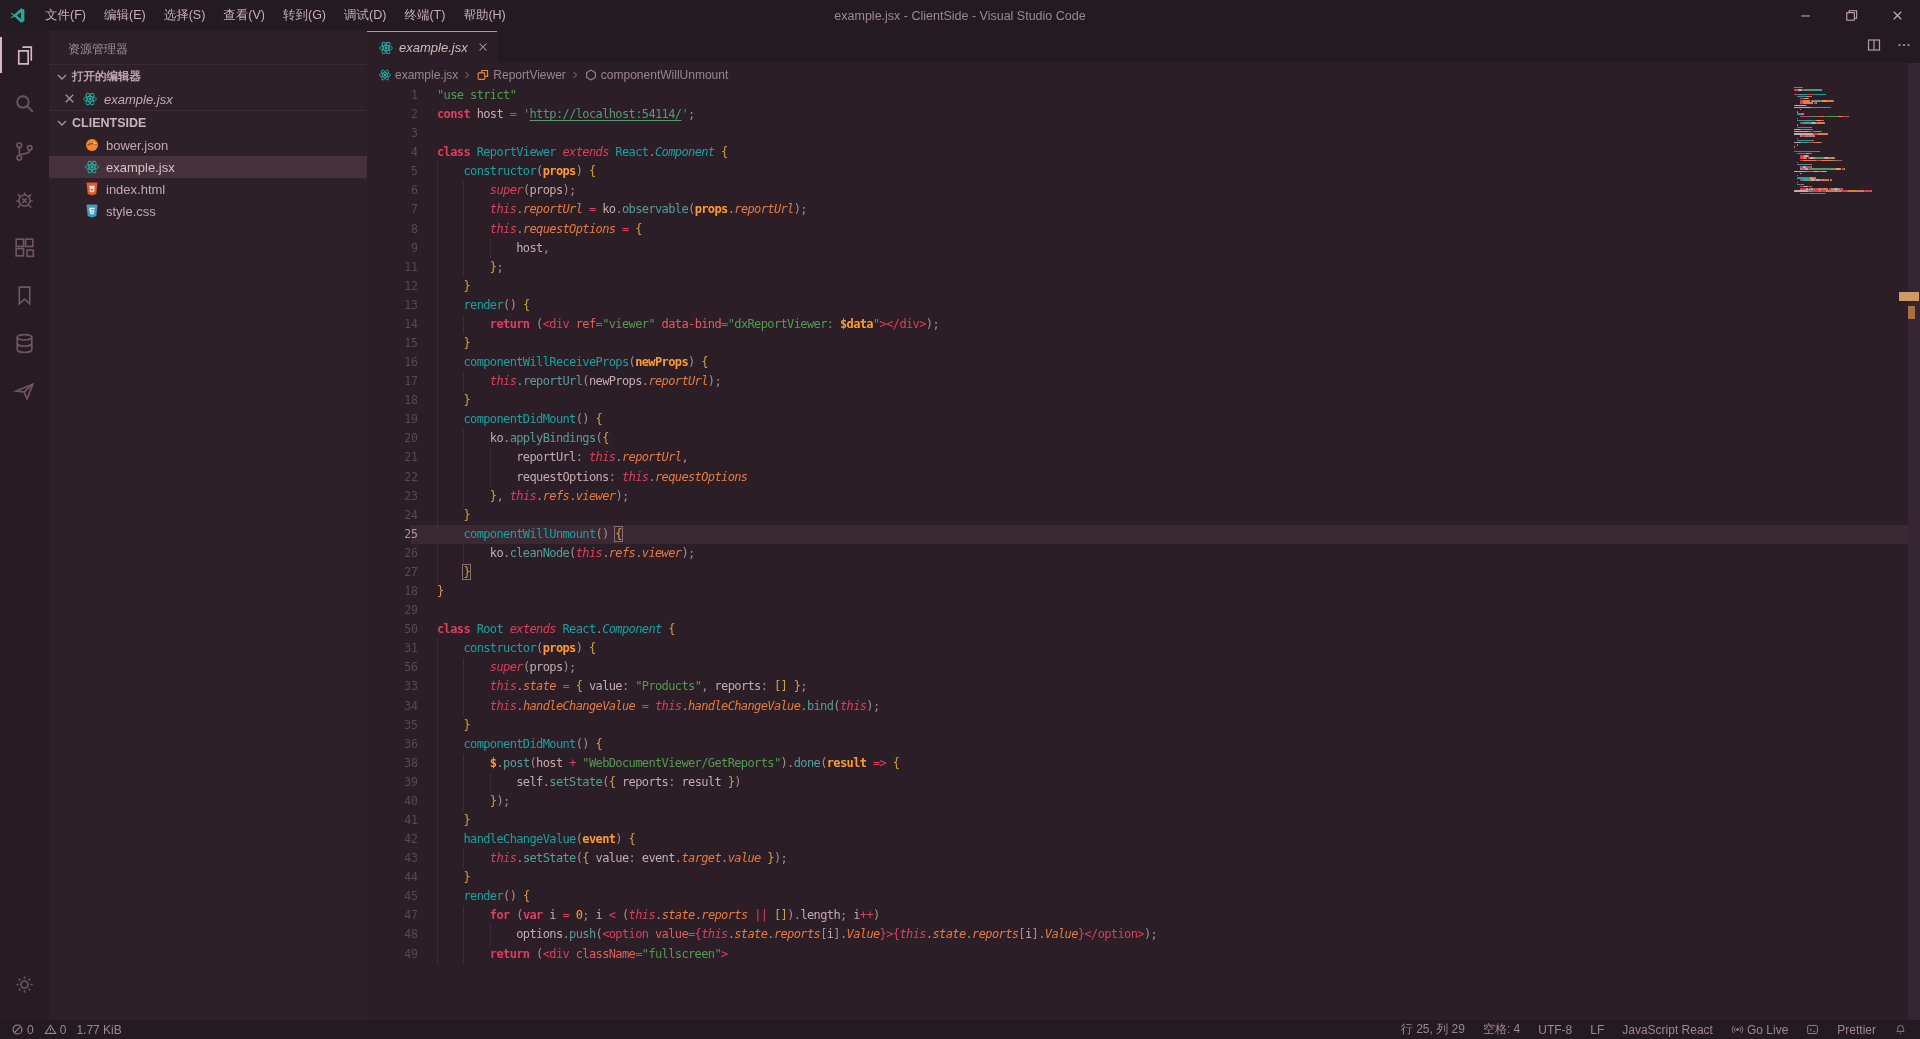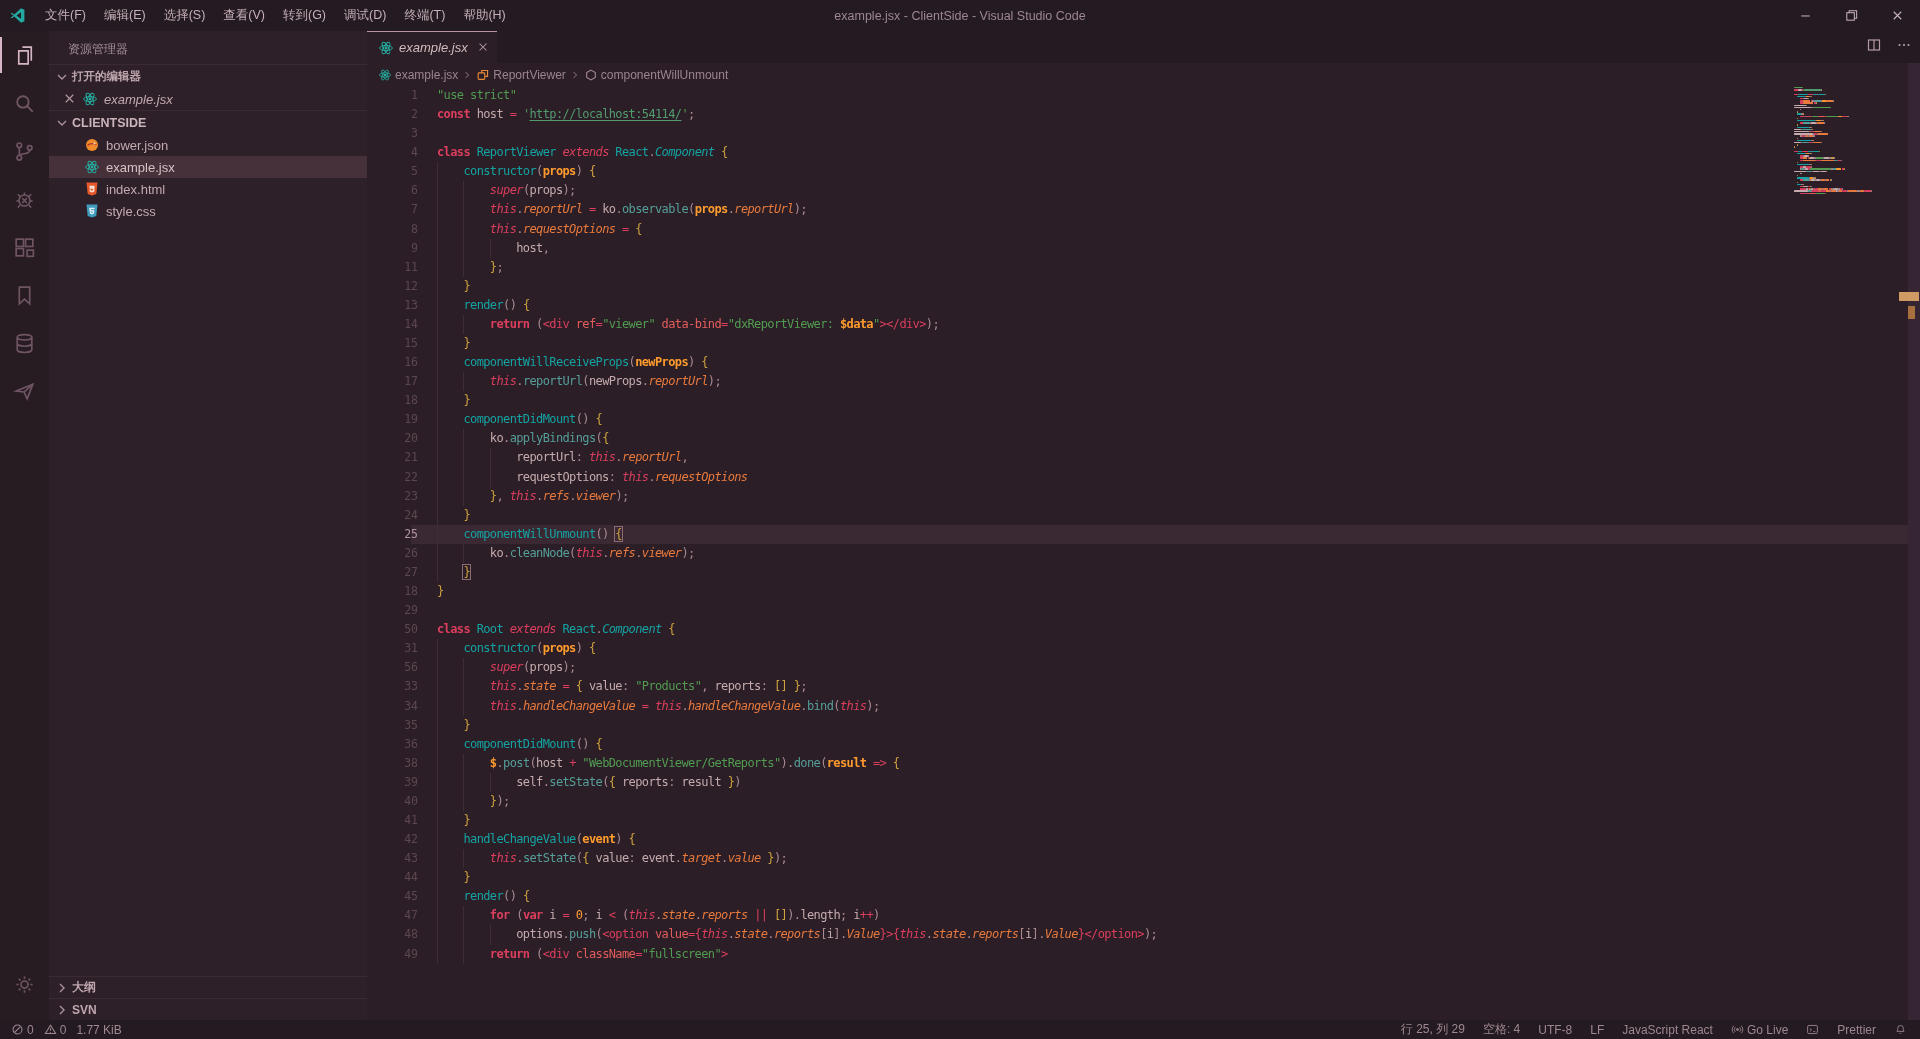--- a/index.html
+++ b/index.html
@@ -229,34 +229,20 @@
             <path d="M5.4 4.8h5.2l-.3 5.7L8 11.4l-2.3-.9-.15-2.1h1.5l.08 1 .87.33.9-.33.1-1.7H5.7z" fill="#f7e1d3"></path>
           </svg></span>
         <span>index.html</span>
       </div>
       <div class="side-row tree-row">
         <span class="file-icon"><svg viewBox="0 0 16 16">
             <path d="M2.5 1.5h11L12.3 13 8 14.5 3.7 13z" fill="#3f9cbd"></path>
             <path d="M5.3 4.8h5.4l-.2 1.4H7l-.1 1.1h3.4L10 10.6l-2 .8-2-.8-.1-1.5h1.4l.05.7.7.26.75-.26.08-1.1H5.5z" fill="#dfeef4"></path>
           </svg></span>
         <span>style.css</span>
-      </div>
-    </div>
-  <div id="side-bottom">
-      <div class="bot-row">
-        <span class="chev"><svg viewBox="0 0 16 16" fill="none" stroke="currentColor" stroke-width="1.4">
-            <path d="M6 4l4 4-4 4"></path>
-          </svg></span>
-        <span>大纲</span>
-      </div>
-      <div class="bot-row">
-        <span class="chev"><svg viewBox="0 0 16 16" fill="none" stroke="currentColor" stroke-width="1.4">
-            <path d="M6 4l4 4-4 4"></path>
-          </svg></span>
-        <span>SVN</span>
       </div>
     </div>
 </div>
 
 <div id="tabbar">
   <div id="tab-active">
     <span class="file-icon"><svg viewBox="0 0 16 16" fill="none" stroke="#24b2a4" stroke-width="0.9">
           <circle cx="8" cy="8" r="1.4" fill="#24b2a4" stroke="none"></circle>
           <ellipse cx="8" cy="8" rx="6.4" ry="2.5"></ellipse>
           <ellipse cx="8" cy="8" rx="6.4" ry="2.5" transform="rotate(60 8 8)"></ellipse>

